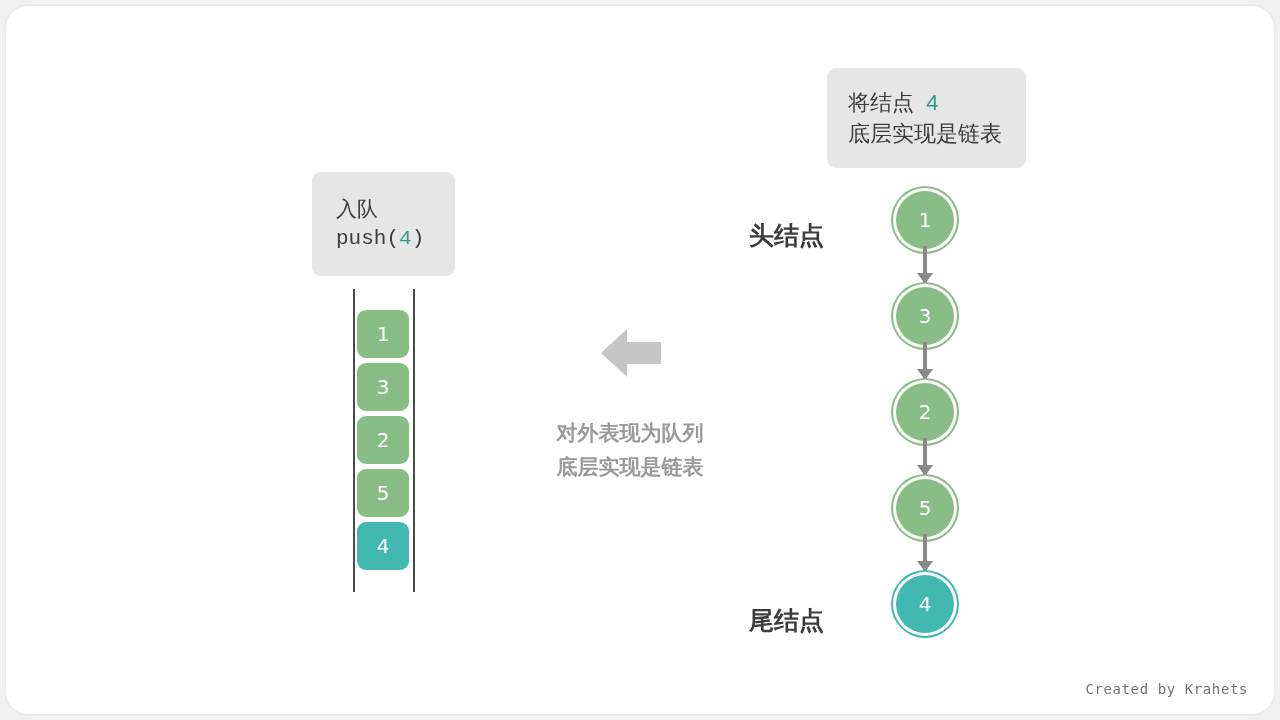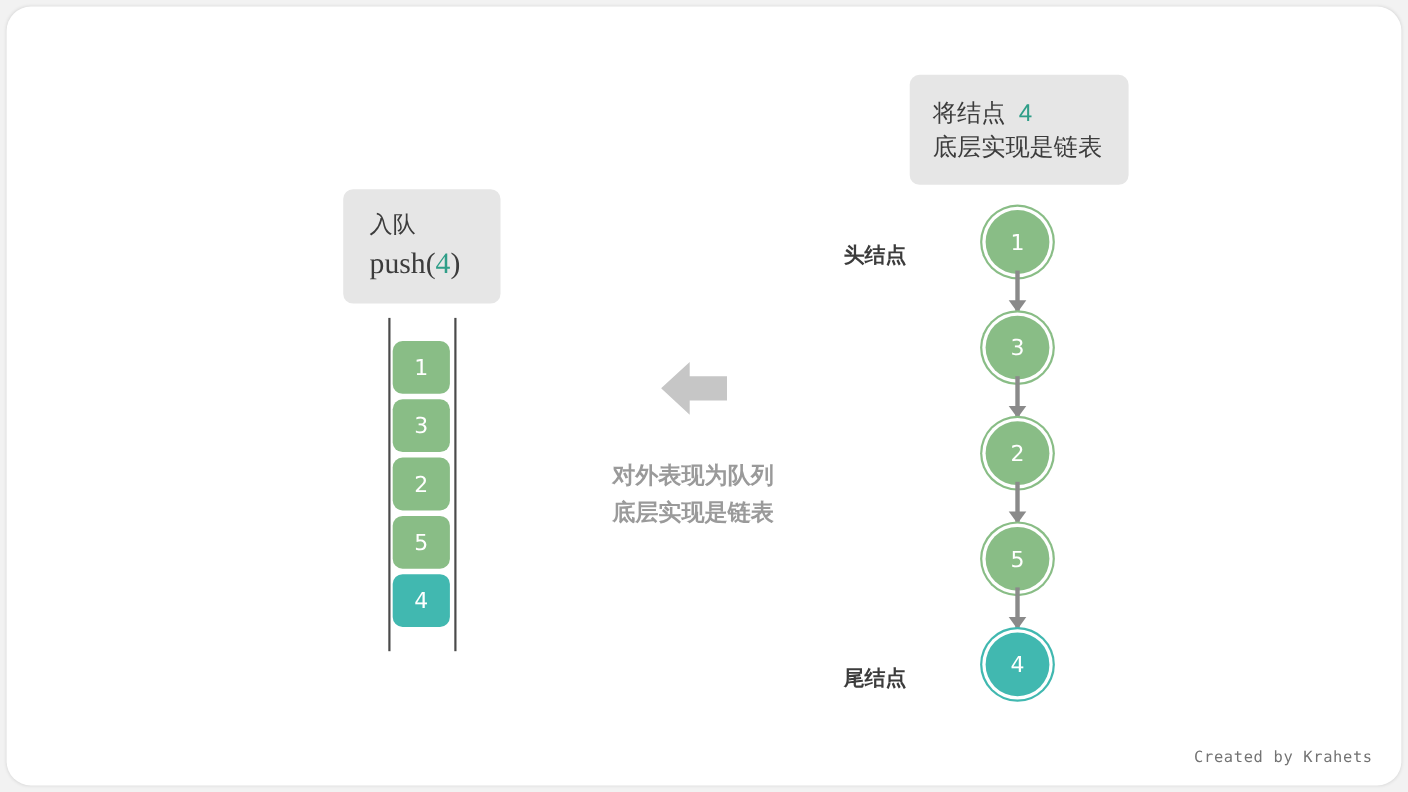--- a/index.html
+++ b/index.html
@@ -53,22 +53,22 @@
 
   #callout-push {
     left: 306px;
     top: 166px;
     width: 143px;
     height: 104px;
     padding: 0 24px;
     font-size: 21px;
   }
   #callout-push .mono {
-    font-family: Liberation Serif, serif;
-    font-size: 27px;
+    font-family: Liberation Mono, monospace;
+    font-size: 21px;
     letter-spacing: 0px;
   }
   #callout-append {
     left: 821px;
     top: 62px;
     width: 199px;
     height: 100px;
     padding: 0 21px;
     font-size: 22px;
   }
@@ -169,21 +169,21 @@
     width: 0;
     height: 0;
     border-left: 8px solid transparent;
     border-right: 8px solid transparent;
     border-top: 11px solid #8a8a8a;
   }
 
   
   .side-label {
     color: #3c3c3c;
-    font-size: 19px;
+    font-size: 25px;
     font-weight: bold;
     white-space: nowrap;
     text-align: right;
   }
   #label-head { left: 703px; top: 213px; width: 115px; }
   #label-tail { left: 703px; top: 598px; width: 115px; }
 
   
   #credit {
     right: 26px;

